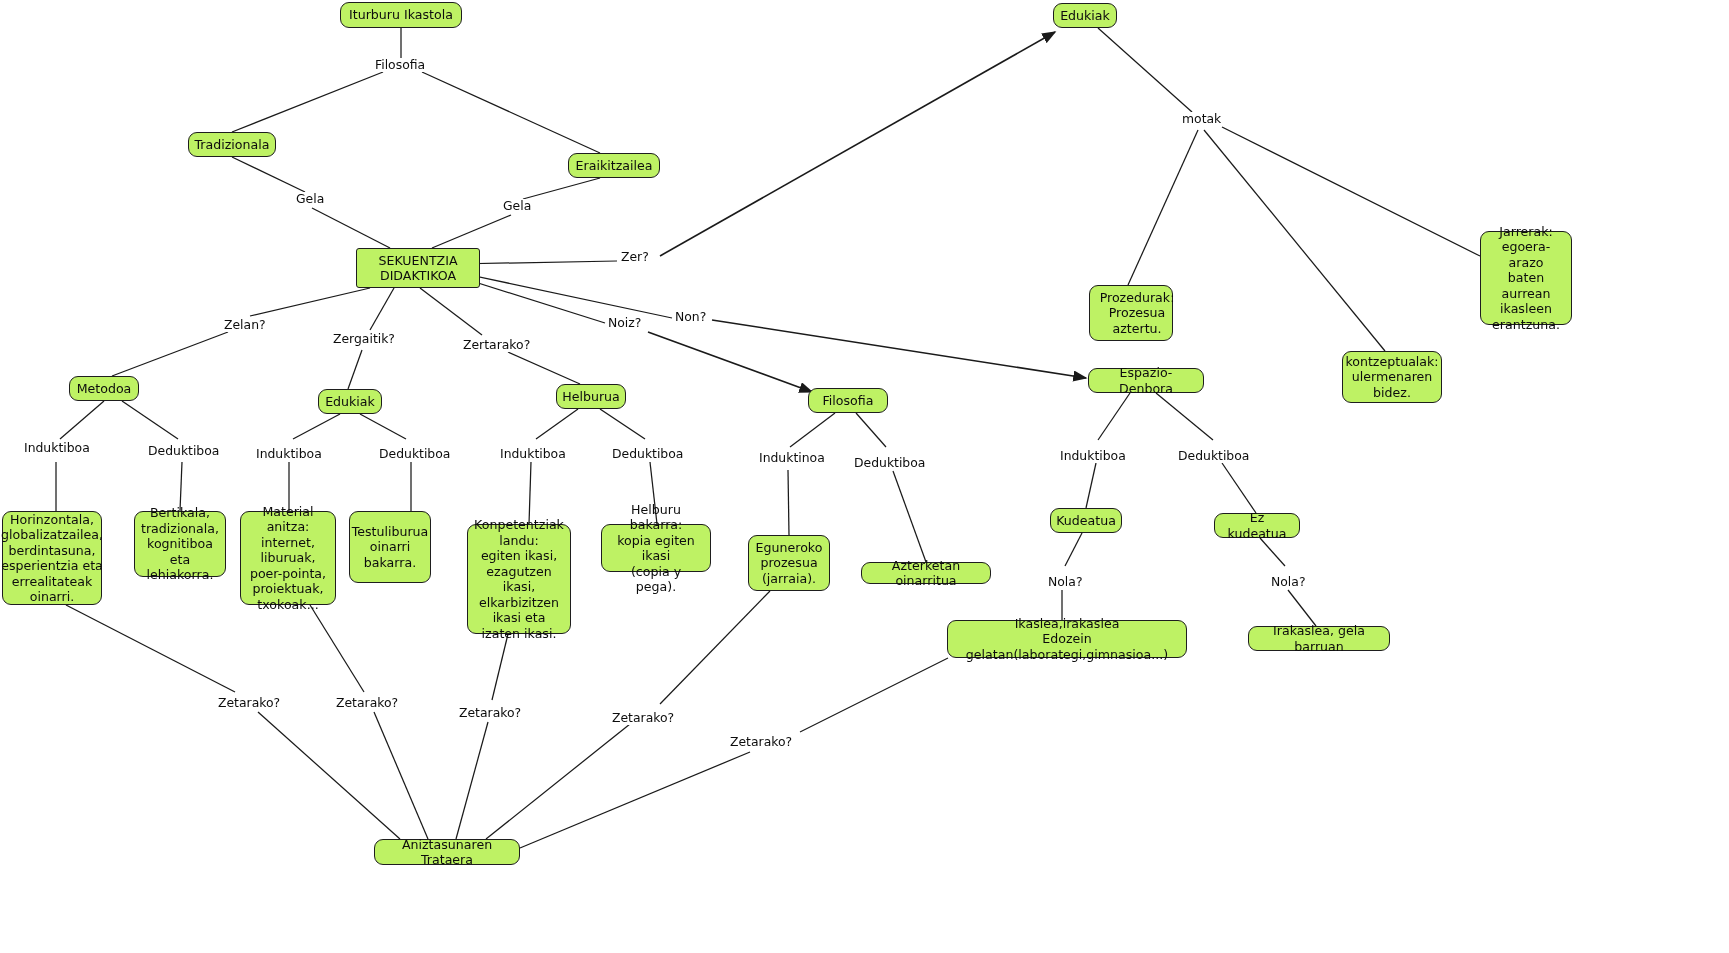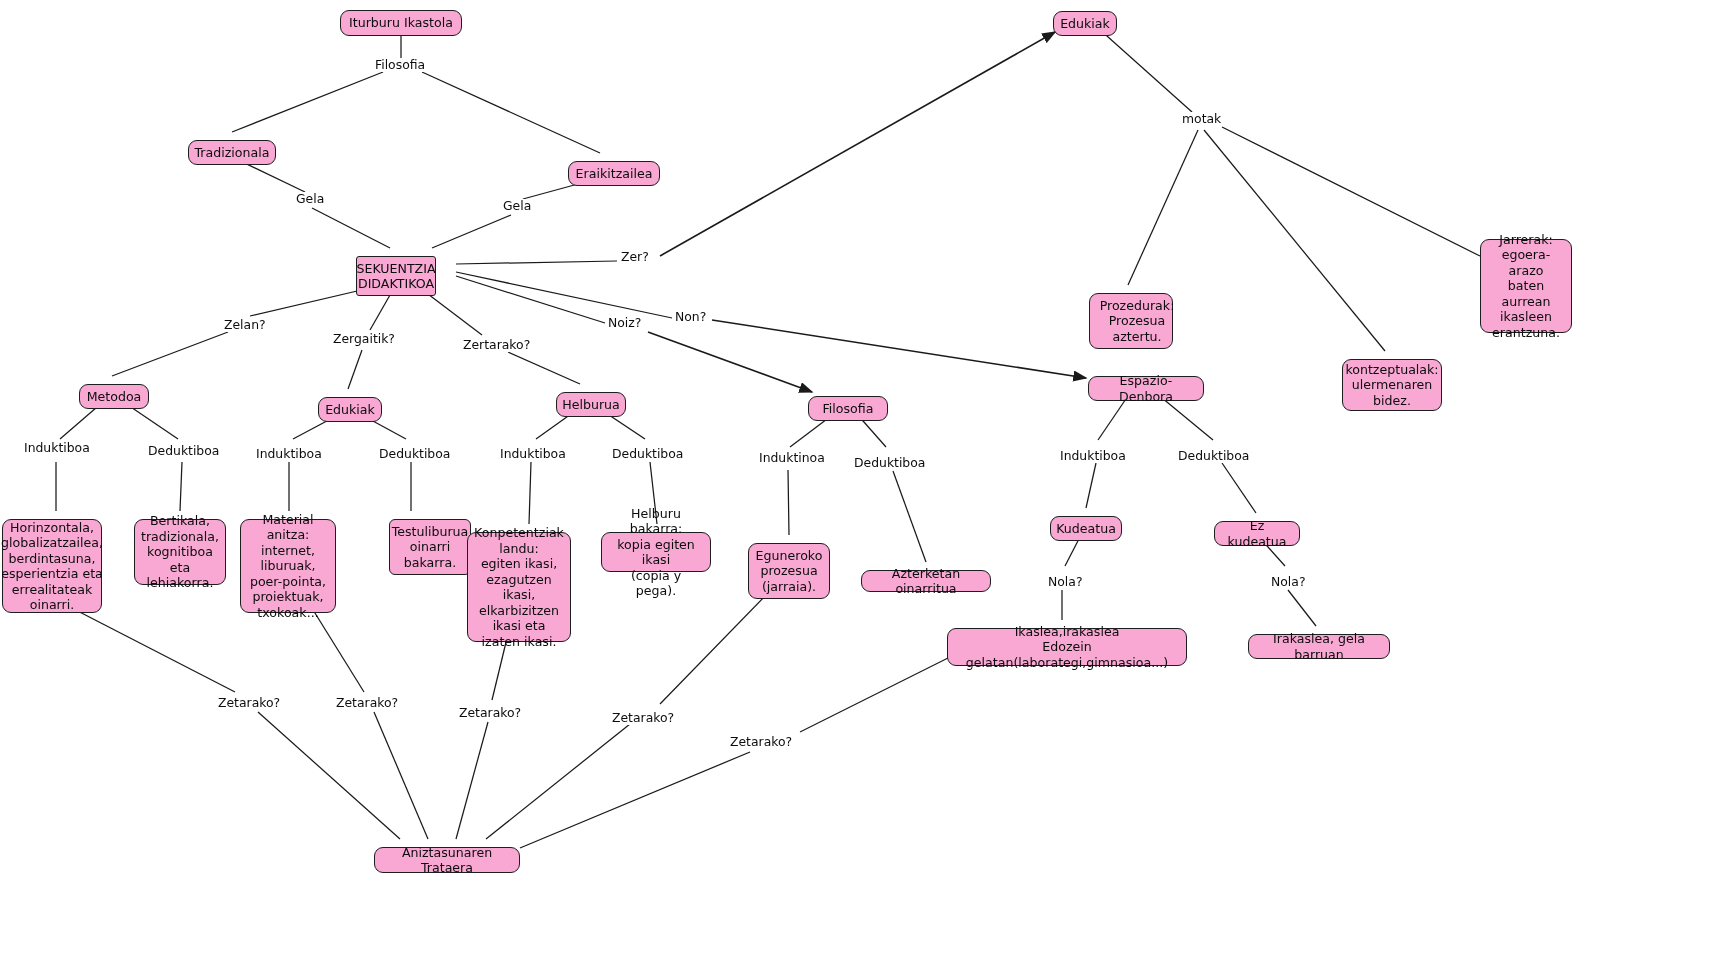--- a/index.html
+++ b/index.html
@@ -28,34 +28,33 @@
     stroke: #1a1a1a;
     stroke-width: 1.25;
     fill: none;
   }
   .edge-line.thick {
     stroke-width: 1.6;
   }
   .node {
     position: absolute;
     box-sizing: border-box;
-    background: #f9a8d4;
+    background: #bef264;
     border: 1.3px solid #1e1e1e;
     border-radius: 9px;
     display: flex;
     align-items: center;
     justify-content: center;
     text-align: center;
     font-size: 12.6px;
     line-height: 15.5px;
     color: #0d0d0d;
     padding: 3px 7px;
     white-space: pre-line;
     z-index: 3;
-    margin-top: 8px;
   }
   .node.square {
     border-radius: 3px;
   }
   .edge-label {
     position: absolute;
     font-size: 12.4px;
     line-height: 14px;
     color: #0d0d0d;
     background: #ffffff;
@@ -161,67 +160,67 @@
       <div class="edge-label" style="left: 216px; top: 696px;">Zetarako?</div>
       <div class="edge-label" style="left: 334px; top: 696px;">Zetarako?</div>
       <div class="edge-label" style="left: 457px; top: 706px;">Zetarako?</div>
       <div class="edge-label" style="left: 610px; top: 711px;">Zetarako?</div>
       <div class="edge-label" style="left: 728px; top: 735px;">Zetarako?</div>
     </div>
   <div id="nodes-layer">
       <div class="node" style="left: 340px; top: 2px; width: 122px; height: 26px;">Iturburu Ikastola</div>
       <div class="node" style="left: 188px; top: 132px; width: 88px; height: 25px;">Tradizionala</div>
       <div class="node" style="left: 568px; top: 153px; width: 92px; height: 25px;">Eraikitzailea</div>
-      <div class="node square" style="left: 356px; top: 248px; width: 80px; height: 40px;">SEKUENTZIA
+      <div class="node square" style="left: 356px; top: 248px; width: 124px; height: 40px;">SEKUENTZIA
 DIDAKTIKOA</div>
       <div class="node" style="left: 1053px; top: 3px; width: 64px; height: 25px;">Edukiak</div>
       <div class="node" style="left: 1089px; top: 285px; width: 84px; height: 56px; padding-left: 19px;">Prozedurak:
 Prozesua
 aztertu.</div>
       <div class="node" style="left: 1480px; top: 231px; width: 92px; height: 94px;">Jarrerak:
 egoera-arazo
 baten
 aurrean
 ikasleen
 erantzuna.</div>
       <div class="node" style="left: 1342px; top: 351px; width: 100px; height: 52px;">kontzeptualak:
 ulermenaren
 bidez.</div>
-      <div class="node" style="left: 79px; top: 376px; width: 70px; height: 25px;">Metodoa</div>
+      <div class="node" style="left: 69px; top: 376px; width: 70px; height: 25px;">Metodoa</div>
       <div class="node" style="left: 318px; top: 389px; width: 64px; height: 25px;">Edukiak</div>
       <div class="node" style="left: 556px; top: 384px; width: 70px; height: 25px;">Helburua</div>
       <div class="node" style="left: 808px; top: 388px; width: 80px; height: 25px;">Filosofia</div>
       <div class="node" style="left: 1088px; top: 368px; width: 116px; height: 25px;">Espazio-Denbora</div>
       <div class="node" style="left: 2px; top: 511px; width: 100px; height: 94px;">Horinzontala,
 globalizatzailea,
 berdintasuna,
 esperientzia eta
 errealitateak
 oinarri.</div>
       <div class="node" style="left: 134px; top: 511px; width: 92px; height: 66px;">Bertikala,
 tradizionala,
 kognitiboa
 eta lehiakorra.</div>
       <div class="node" style="left: 240px; top: 511px; width: 96px; height: 94px;">Material anitza:
 internet,
 liburuak,
 poer-pointa,
 proiektuak,
 txokoak...</div>
-      <div class="node" style="left: 389px; top: 511px; width: 82px; height: 56px; border-radius: 6px;">Testuliburua
+      <div class="node" style="left: 349px; top: 511px; width: 82px; height: 72px;">Testuliburua
 oinarri
 bakarra.</div>
       <div class="node" style="left: 467px; top: 524px; width: 104px; height: 110px;">Konpetentziak
 landu:
 egiten ikasi,
 ezagutzen ikasi,
 elkarbizitzen
 ikasi eta
 izaten ikasi.</div>
-      <div class="node" style="left: 601px; top: 524px; width: 110px; height: 40px;">Helburu bakarra:
+      <div class="node" style="left: 601px; top: 524px; width: 110px; height: 48px;">Helburu bakarra:
 kopia egiten ikasi
 (copia y pega).</div>
       <div class="node" style="left: 748px; top: 535px; width: 82px; height: 56px;">Eguneroko
 prozesua
 (jarraia).</div>
       <div class="node" style="left: 861px; top: 562px; width: 130px; height: 22px;">Azterketan oinarritua</div>
       <div class="node" style="left: 1050px; top: 508px; width: 72px; height: 25px;">Kudeatua</div>
       <div class="node" style="left: 1214px; top: 513px; width: 86px; height: 25px;">Ez kudeatua</div>
       <div class="node" style="left: 947px; top: 620px; width: 240px; height: 38px;">Ikaslea,irakaslea
 Edozein gelatan(laborategi,gimnasioa...)</div>

